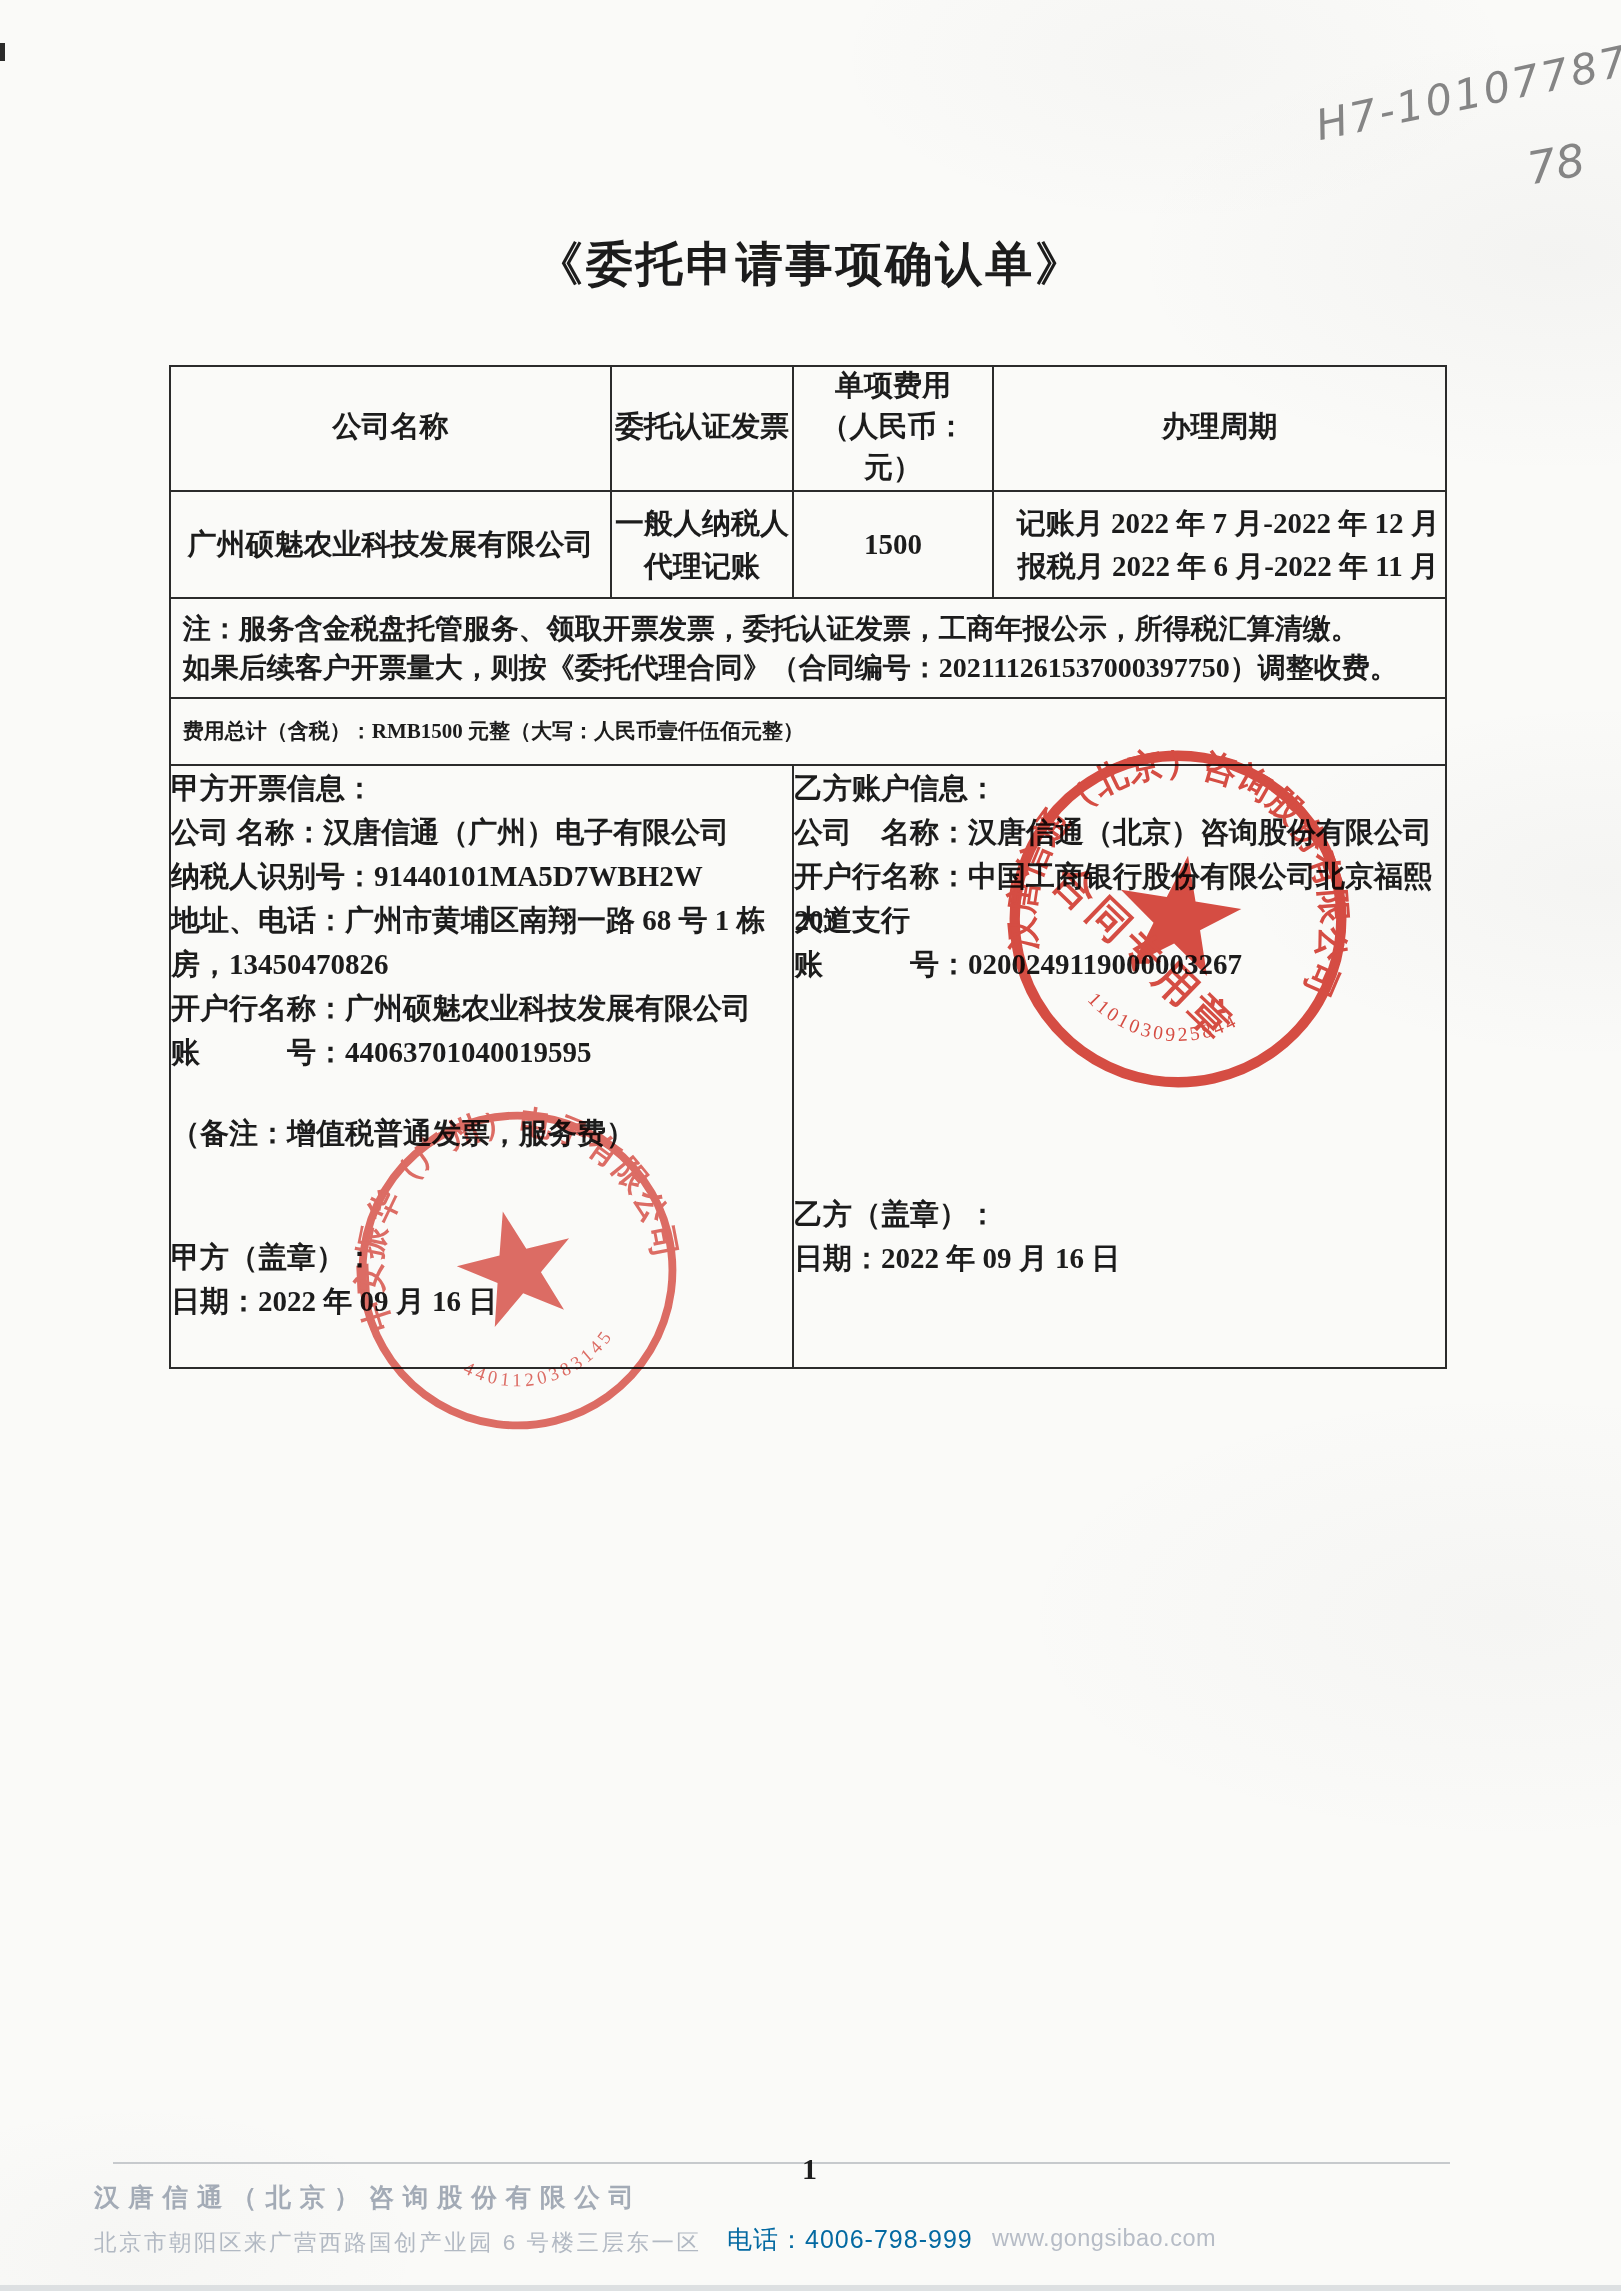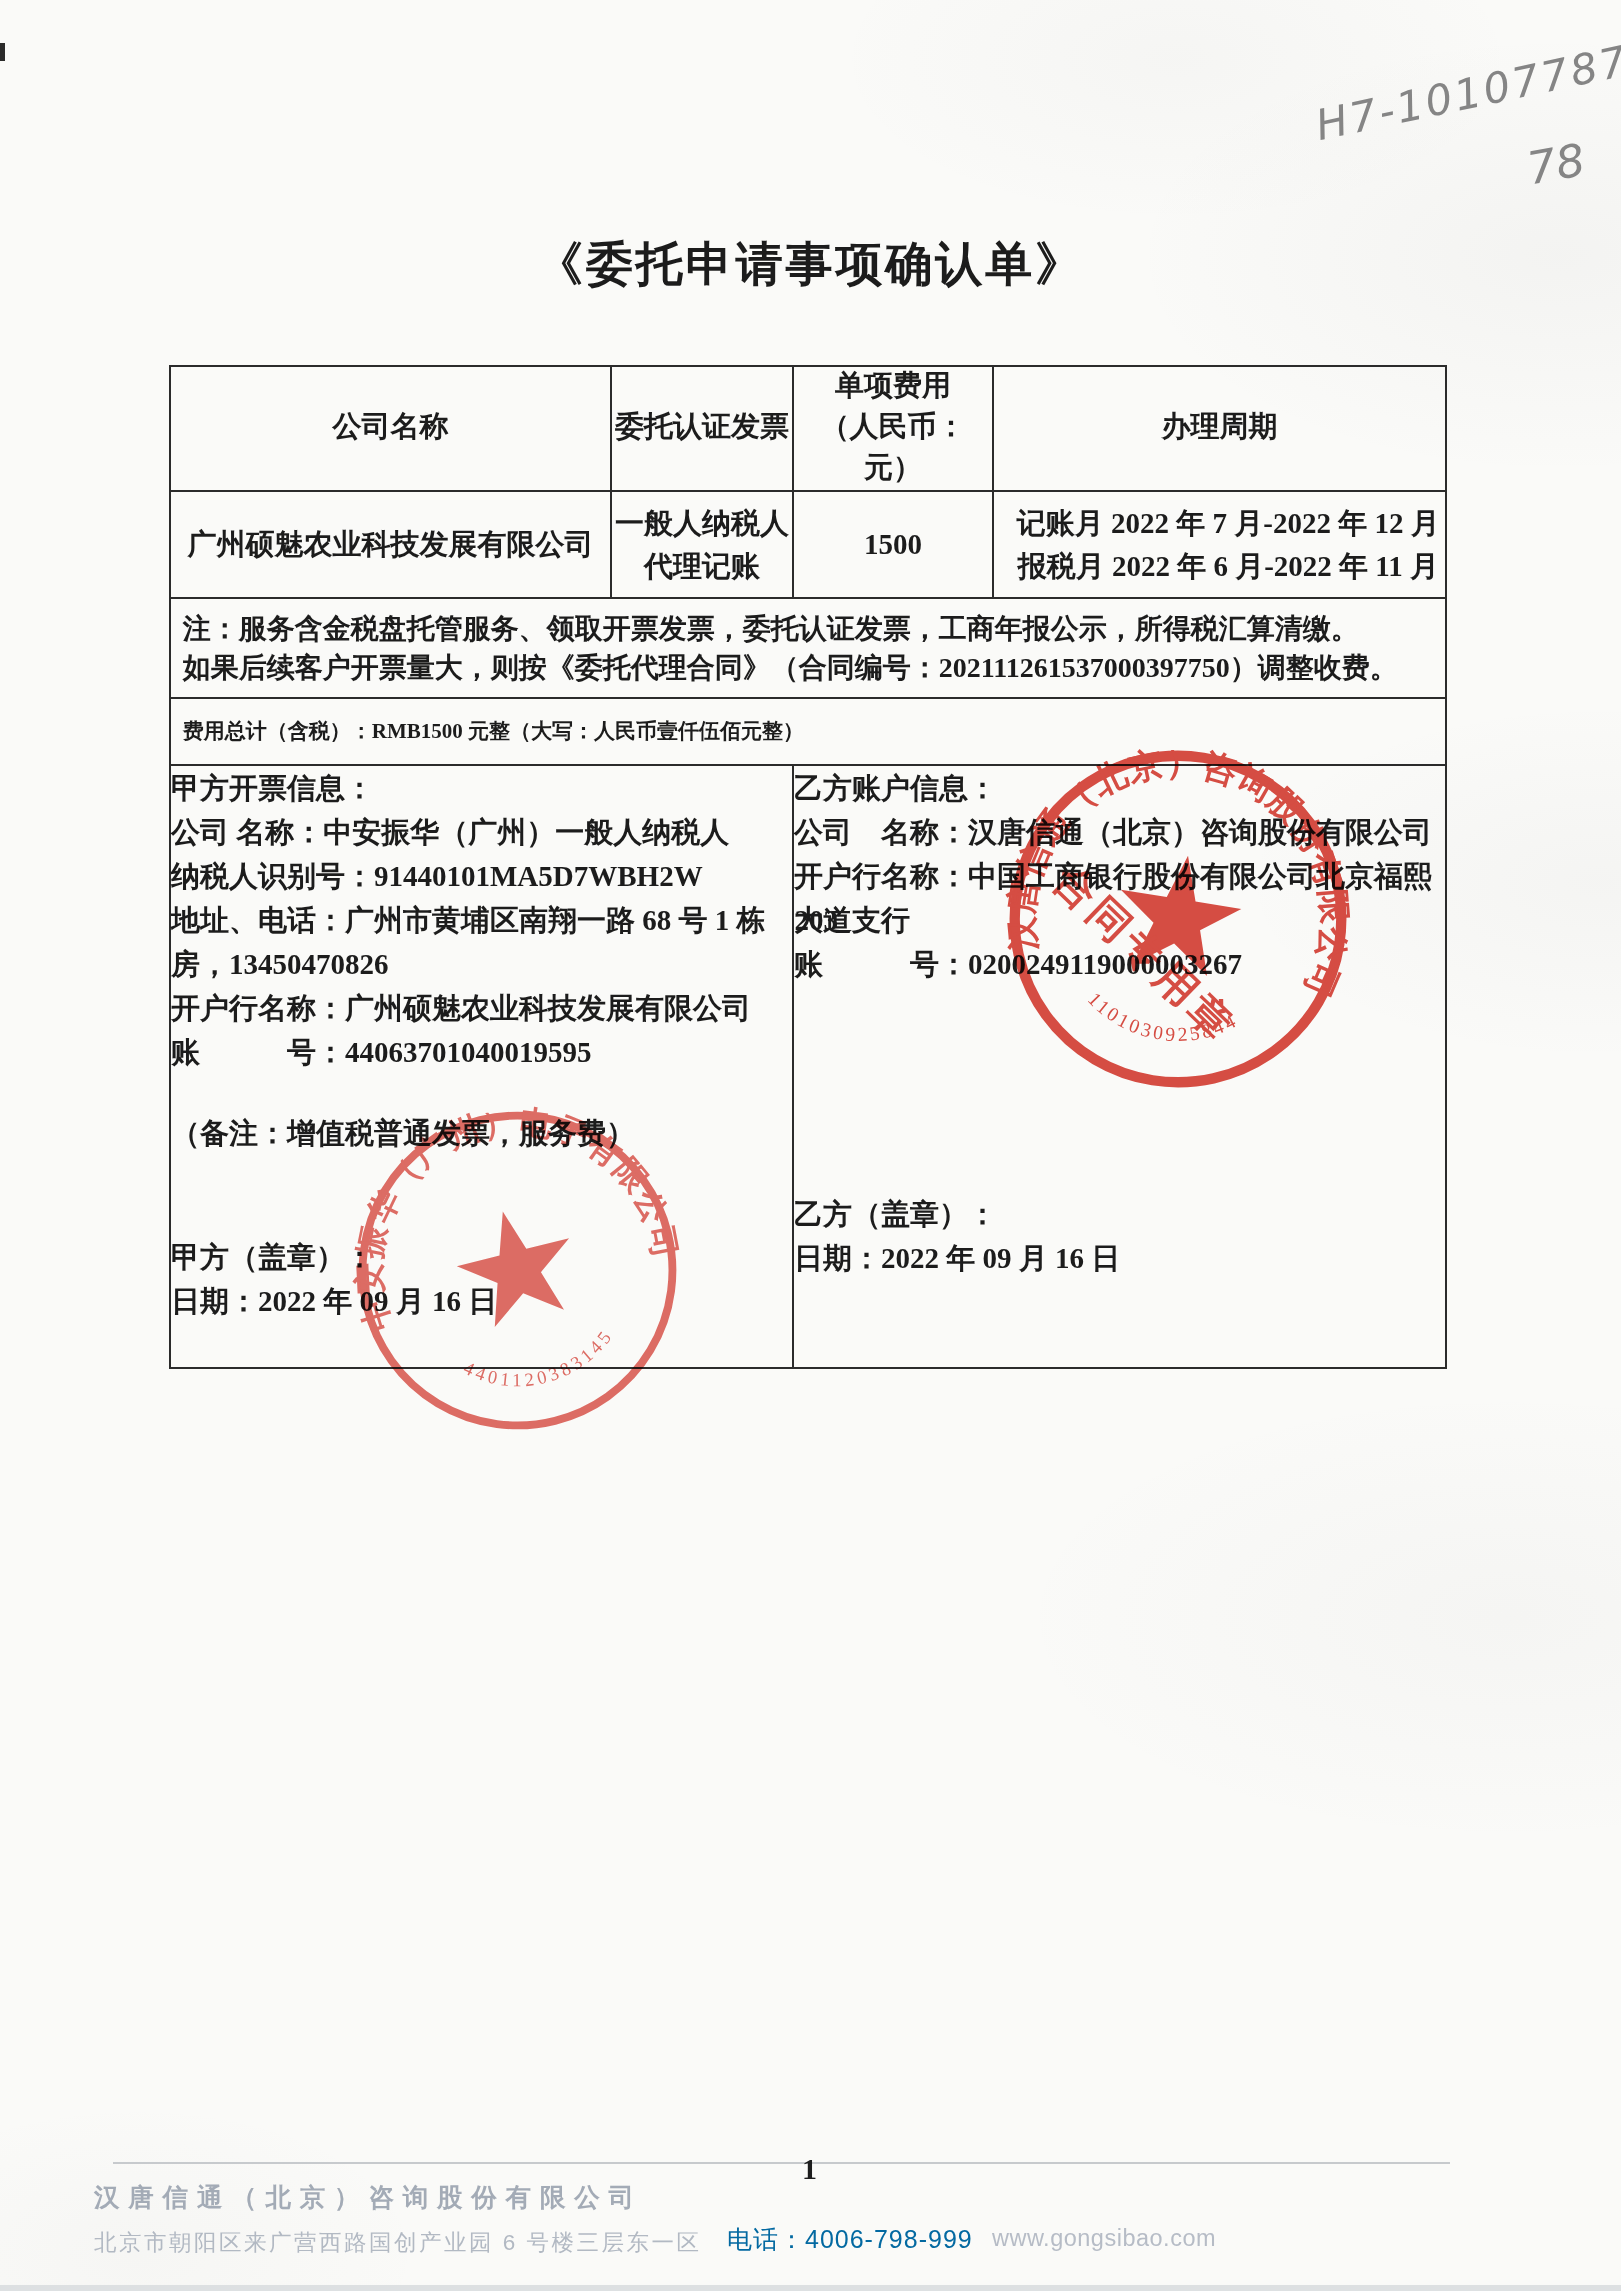--- a/index.html
+++ b/index.html
@@ -133,21 +133,21 @@
           <div>注：服务含金税盘托管服务、领取开票发票，委托认证发票，工商年报公示，所得税汇算清缴。</div>
           <div>如果后续客户开票量大，则按《委托代理合同》（合同编号：202111261537000397750）调整收费。</div>
         </td>
       </tr>
       <tr class="r-total">
         <td colspan="4">费用总计（含税）：RMB1500 元整（大写：人民币壹仟伍佰元整）</td>
       </tr>
       <tr class="r-sign">
         <td colspan="2" class="cell-a">
           <div class="ln">甲方开票信息：</div>
-          <div class="ln">公司 名称：中安振华（广州）一般人纳税人</div>
+          <div class="ln">公司 名称：汉唐信通（广州）电子有限公司</div>
           <div class="ln">纳税人识别号：91440101MA5D7WBH2W</div>
           <div class="ln">地址、电话：广州市黄埔区南翔一路 68 号 1 栋　203</div>
           <div class="ln">房，13450470826</div>
           <div class="ln">开户行名称：广州硕魅农业科技发展有限公司</div>
           <div class="ln">账　　　号：44063701040019595</div>
           <div class="ln remark-a">（备注：增值税普通发票，服务费）</div>
           <div class="ln seal-a">甲方（盖章）：</div>
           <div class="ln">日期：2022 年 09 月 16 日</div>
         </td>
         <td colspan="2" class="cell-b">

